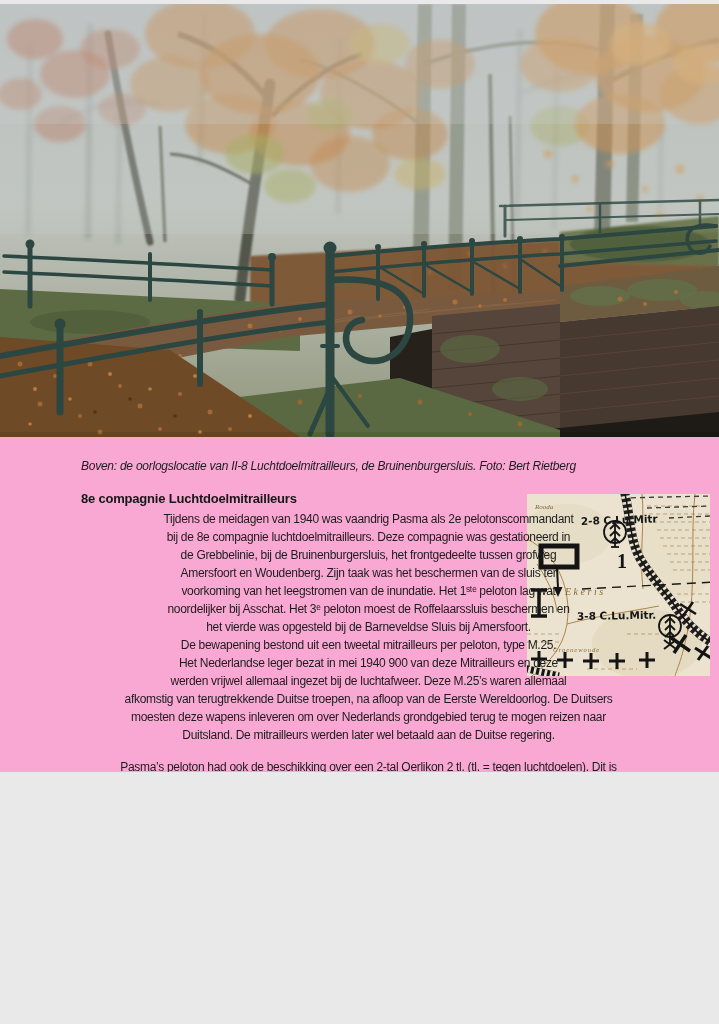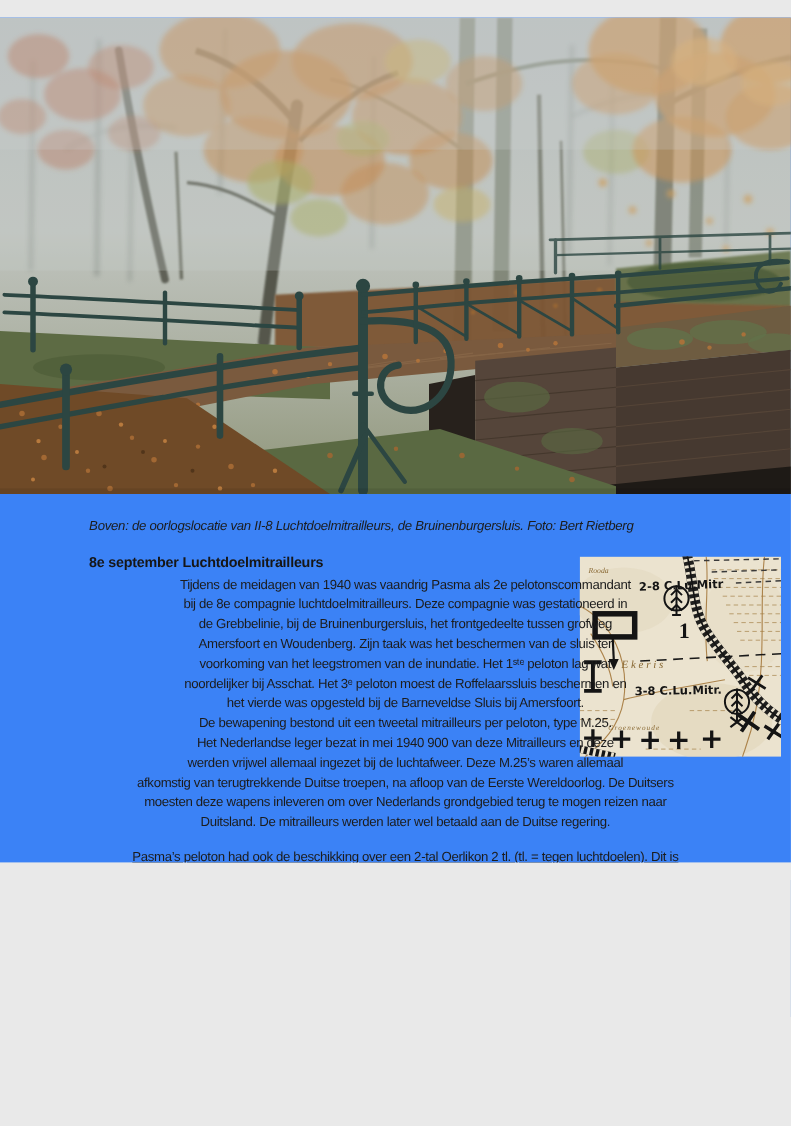--- a/index.html
+++ b/index.html
@@ -1,18 +1,18 @@
 <!DOCTYPE html>
 <html><head>
 <meta charset="utf-8">
 <style>
   html,body{margin:0;padding:0;background:#e9e9e9;}
   .page{
-    position:relative;width:719px;height:768px;margin:16px auto;
-    background:#3b82f6;overflow:hidden;
+    position:relative;width:719px;height:768px;margin:4px auto;
+    background:#f9a8d4;overflow:hidden;
     font-family:"Liberation Sans","DejaVu Sans",sans-serif;
     color:#1f1f1f;
   }
   .photo{position:absolute;left:0;top:0;width:719px;height:433px;display:block;}
   .caption{
     position:absolute;left:81px;top:454px;width:580px;
     font-style:italic;font-size:12px;letter-spacing:-0.25px;line-height:16px;color:#1c1c1c;
   }
   .heading{
     position:absolute;left:81px;top:487px;width:440px;
@@ -305,21 +305,21 @@
         <path d="M600,200 L600,228" stroke-width="2.5"></path>
         <path d="M700,198 L700,224" stroke-width="2.5"></path>
         <path d="M505,216 L719,210" stroke-width="2"></path>
       </g>
     </g>
     <rect x="0" y="428" width="719" height="5" fill="#000000" opacity="0.08"></rect>
   </svg>
 
   <div class="caption">Boven: de oorlogslocatie van II-8 Luchtdoelmitrailleurs, de Bruinenburgersluis. Foto: Bert Rietberg</div>
 
-  <div class="heading">8e september Luchtdoelmitrailleurs</div>
+  <div class="heading">8e compagnie Luchtdoelmitrailleurs</div>
 
   <svg class="mapimg" viewBox="0 0 183 182" preserveAspectRatio="none" role="img">
     <rect x="0" y="0" width="183" height="182" fill="#ebe3cf"></rect>
     <ellipse cx="40" cy="40" rx="45" ry="30" fill="#e2d8bf" opacity="0.6"></ellipse>
     <ellipse cx="120" cy="150" rx="55" ry="35" fill="#e0d4b6" opacity="0.5"></ellipse>
     <ellipse cx="150" cy="60" rx="40" ry="45" fill="#e6dcc4" opacity="0.5"></ellipse>
 
     <g stroke="#a5793d" stroke-width="1" fill="none" opacity="0.9">
       <path d="M0,45 C30,60 45,95 40,130 C36,155 20,170 5,182"></path>
       <path d="M40,130 C70,122 100,118 132,112"></path>

